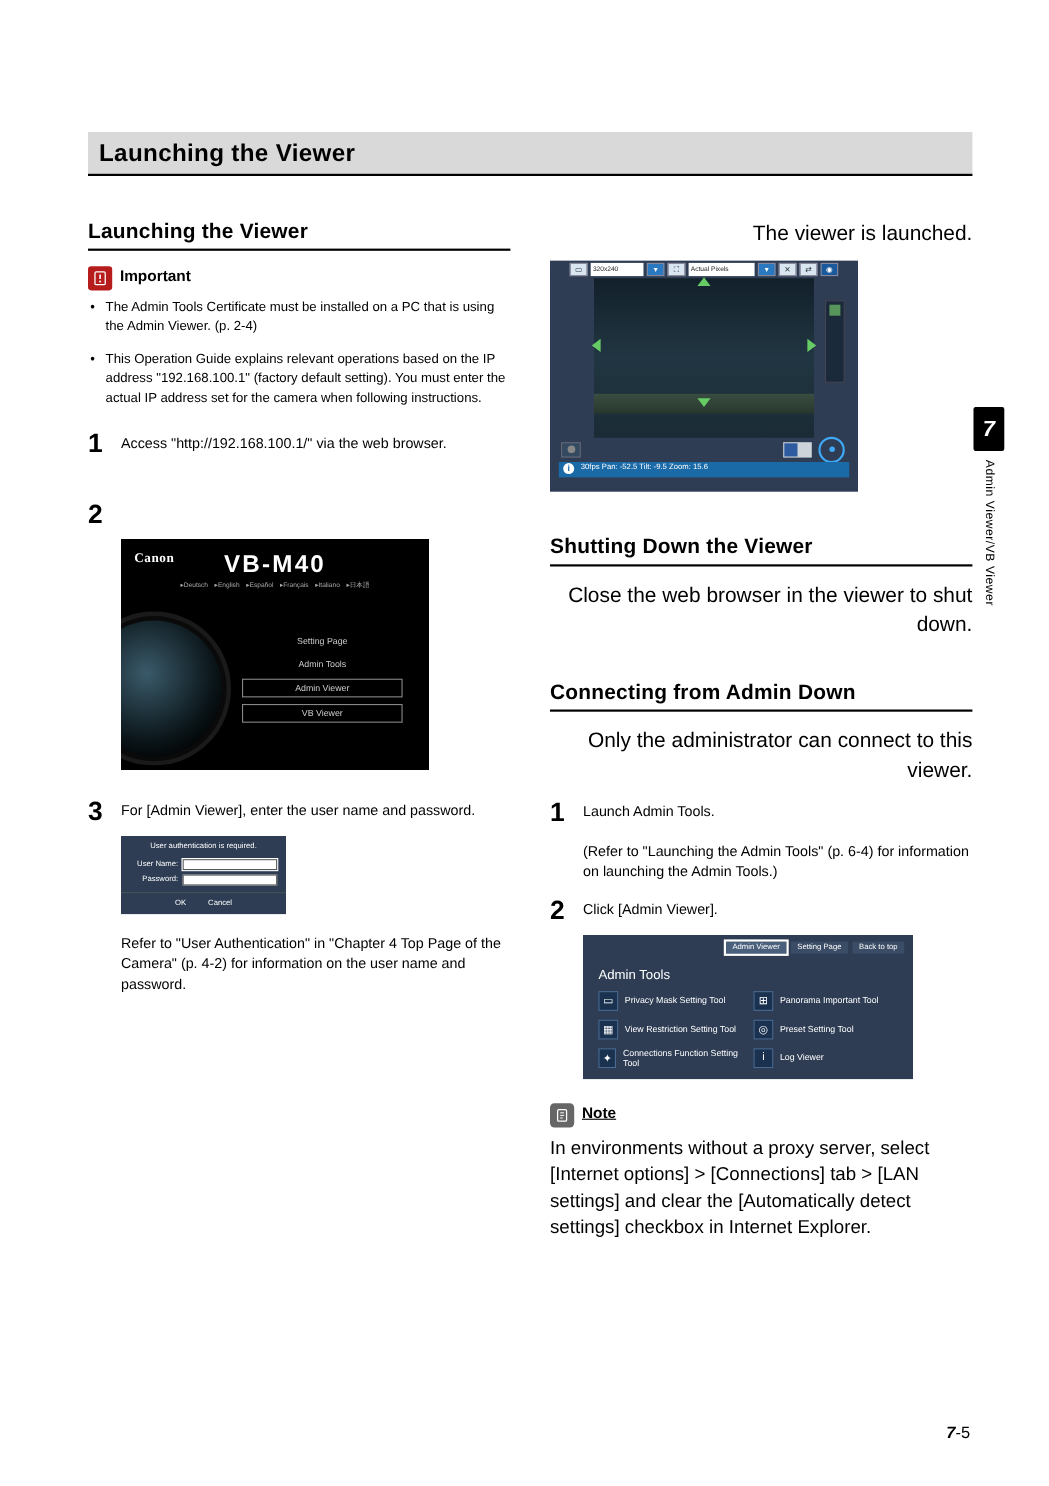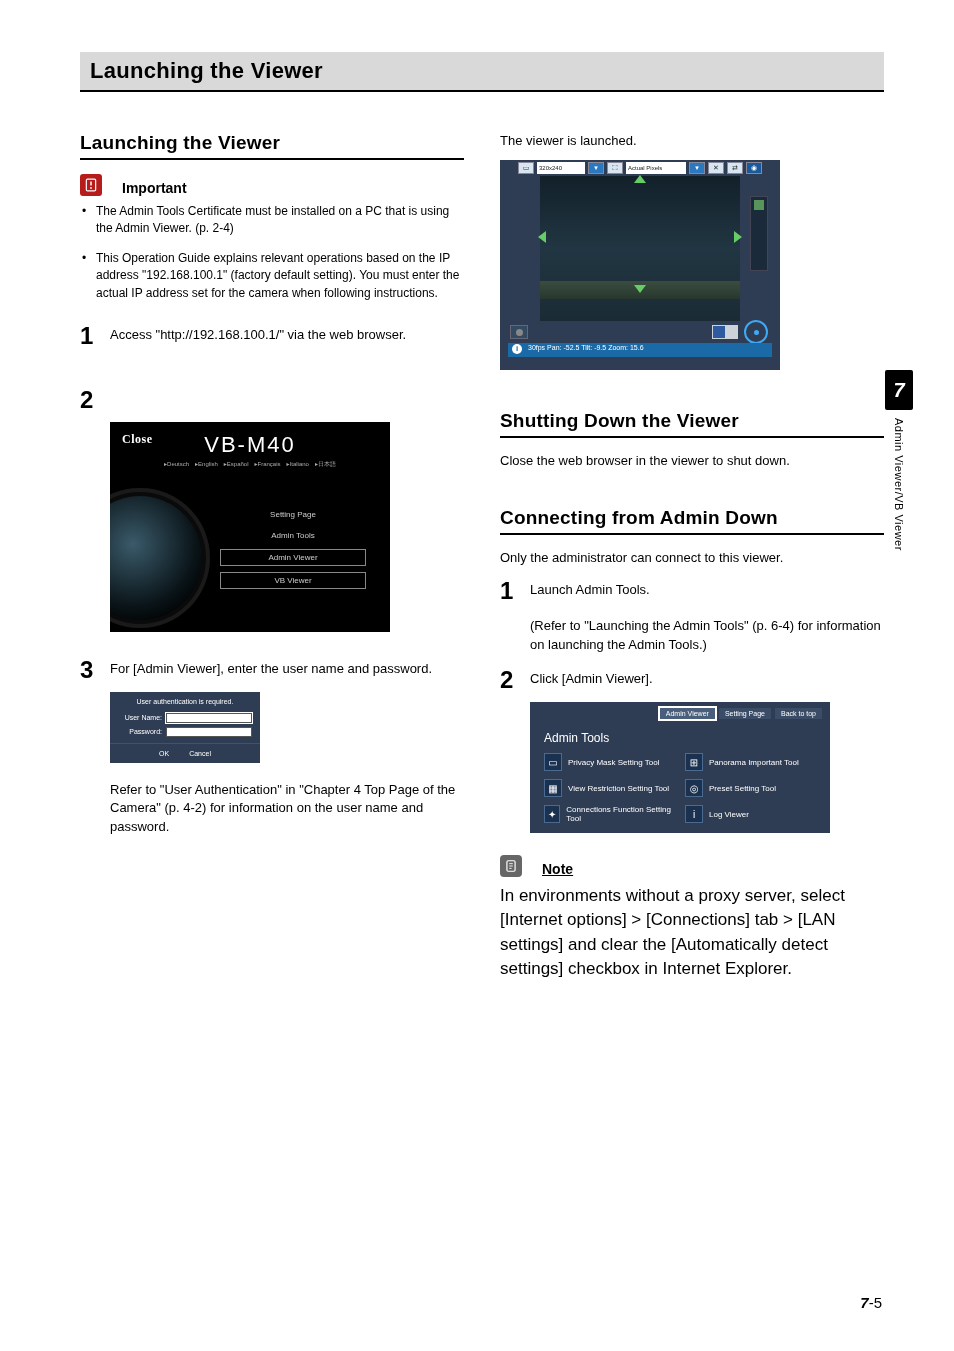--- a/index.html
+++ b/index.html
@@ -6,21 +6,21 @@
     body {
       font-family: Arial, Helvetica, sans-serif;
       font-size: 13px;
       color: #000;
       background: #fff;
       width: 954px;
       height: 1351px;
       position: relative;
     }
     .page {
-      padding: 52px 70px 40px 80px;
+      padding: 120px 70px 40px 80px;
       height: 100%;
       position: relative;
     }
     .main-heading-bar {
       background: #d9d9d9;
       border-bottom: 2px solid #000;
       padding: 6px 10px;
       margin-bottom: 40px;
     }
     .main-heading-bar h1 {
@@ -39,22 +39,22 @@
     .section-heading {
       font-size: 19px;
       font-weight: bold;
       border-bottom: 2px solid #000;
       padding-bottom: 4px;
       margin-bottom: 14px;
       letter-spacing: 0.2px;
     }
     .callout-head {
       display: flex;
-      align-items: flex-end;
-      gap: 20px;
+      align-items: flex-start;
+      gap: 7px;
       margin-bottom: 7px;
       margin-top: 10px;
     }
     .callout-icon {
       width: 22px;
       height: 22px;
       display: inline-flex;
       align-items: center;
       justify-content: center;
       border-radius: 3px;
@@ -104,23 +104,24 @@
       line-height: 1.4;
       padding-top: 2px;
     }
     .step-note {
       font-size: 13px;
       line-height: 1.42;
       margin-left: 30px;
       margin-top: 14px;
     }
     .plain {
-      font-size: 13px;
+      font-size: 19px;
       line-height: 1.42;
       margin-bottom: 10px;
+      text-align: right;
     }
     .small-text {
       font-size: 17px;
       line-height: 1.42;
     }
 
     
     .shot-toppage {
       width: 280px;
       height: 210px;
@@ -136,21 +137,21 @@
       display:flex;
       flex-direction:column;
       align-items:center;
     }
     .shot-toppage .tp-logo {
       position:absolute; left:12px; top:10px;
       font-family: Georgia, serif;
       font-weight:bold; font-size:12px; letter-spacing:0.5px;
     }
     .shot-toppage .tp-model {
-      font-size:22px; letter-spacing:2px; font-weight:400;
+      font-size:22px; letter-spacing:2px; font-weight:700;
     }
     .shot-toppage .tp-langs {
       font-size:6px; color:#aaa; display:flex; gap:6px; margin-top:2px;
     }
     .shot-toppage .tp-body {
       display:flex; height:150px;
     }
     .shot-toppage .tp-lens {
       flex:0 0 110px;
       position:relative;
@@ -371,21 +372,21 @@
       <div class="step">
         <div class="step-num">1</div>
         <div class="step-text">Access "http://192.168.100.1/" via the web browser.</div>
       </div>
 
       <div class="step" style="margin-top:40px;">
         <div class="step-num">2</div>
       </div>
 
       <div class="shot-toppage">
-        <div class="tp-logo">Close</div>
+        <div class="tp-logo">Canon</div>
         <div class="tp-head">
           <div class="tp-model">VB-M40</div>
           <div class="tp-langs">
             <span>▸Deutsch</span>
             <span>▸English</span>
             <span>▸Español</span>
             <span>▸Français</span>
             <span>▸Italiano</span>
             <span>▸日本語</span>
           </div>

